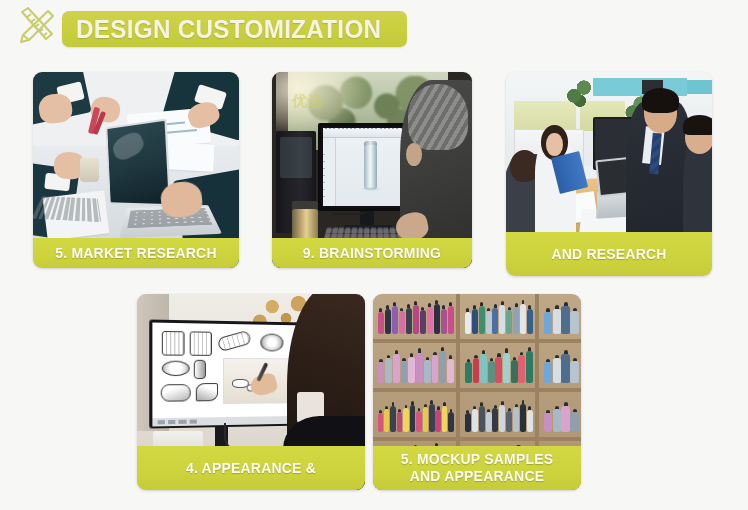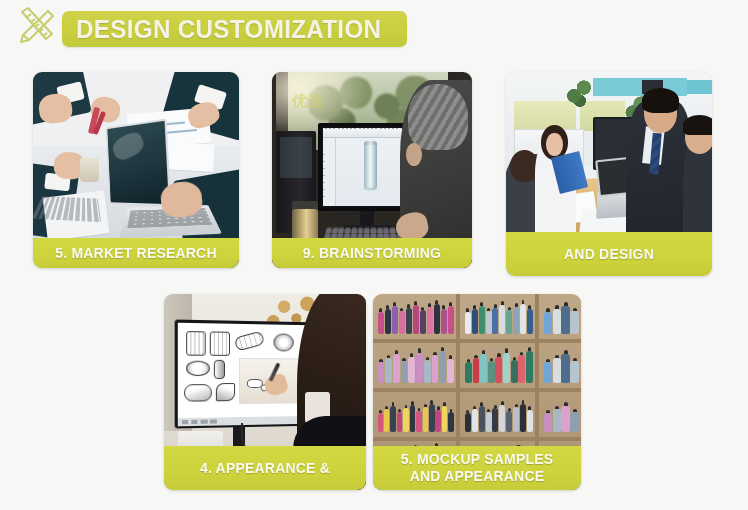--- a/index.html
+++ b/index.html
@@ -83,21 +83,21 @@
     text-shadow: 0 1px 1px rgba(110,112,40,0.45);
     padding: 0 6px;
   }
   .label-1line { height: 30px; font-size: 14px; }
   .label-2line { height: 44px; font-size: 14px; }
 
   
   #card-1 { left: 33px;  top: 72px;  width: 206px; height: 196px; }
   #card-2 { left: 272px; top: 72px;  width: 200px; height: 196px; }
   #card-3 { left: 506px; top: 72px;  width: 206px; height: 204px; }
-  #card-4 { left: 164px; top: 294px; width: 202px; height: 196px; }
+  #card-4 { left: 137px; top: 294px; width: 228px; height: 196px; }
   #card-5 { left: 373px; top: 294px; width: 208px; height: 196px; }
 
   
   .p1 { position:absolute; inset:0; background:#eef0f2; }
   .p1 .tabletop { position:absolute; left:0; top:38%; width:100%; height:62%;
     background:linear-gradient(180deg,#e9ecef 0%,#dfe3e7 40%,#cfd5da 100%); }
   .p1 .suit { position:absolute; background:#1d3942; border-radius:4px; }
   .p1 .s-tl { left:-4%; top:-2%; width:30%; height:26%; transform:rotate(-12deg); }
   .p1 .s-tr { right:-6%; top:-4%; width:40%; height:34%; transform:rotate(16deg);
     background:#17333c; }
@@ -538,21 +538,21 @@
         <div class="pm-tie"></div>
       <div class="pm-head"></div>
         <div class="pm-hair"></div>
       <div class="pright"></div>
         <div class="pr-head"></div>
         <div class="pr-hair"></div>
     </div>
   </div>
   <div class="card-label label-2line">
     <div>
-      <span class="lbl-line">AND DESIGN</span>
+      <span class="lbl-line">AND RESEARCH</span>
     </div>
   </div>
 </div>
 
 <div class="card" id="card-4">
   <div class="card-photo">
     <div class="p4">
       <div class="room"></div>
       <div class="wallpanel"></div>
       <div class="dryplant"></div>

